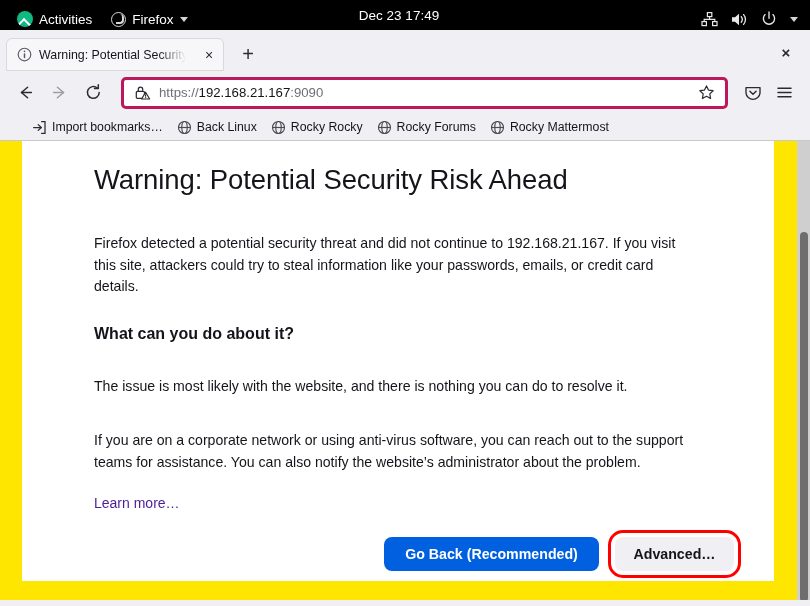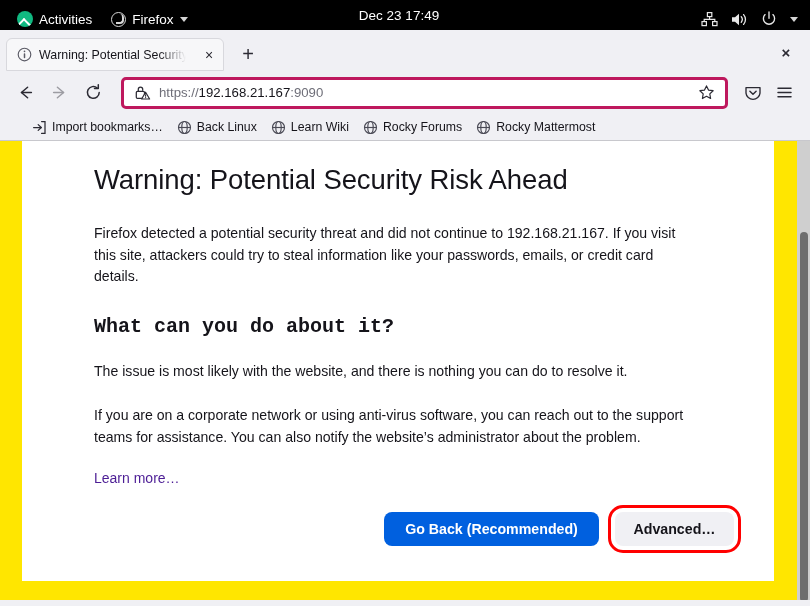--- a/index.html
+++ b/index.html
@@ -174,26 +174,25 @@
     position: absolute;
     left: 72px; right: 40px; top: 22px;
   }
   .err-title {
     font-size: 27.5px; font-weight: 400; color: #15141a;
     letter-spacing: -0.1px; line-height: 1.2;
     padding-bottom: 4px;
   }
   .err-p {
     font-size: 14.1px; color: #15141a; line-height: 1.53;
-    margin-top: 23px; max-width: 594px;
+    margin-top: 33px; max-width: 594px;
   }
   .err-h2 {
-    font-size: 20px; font-weight: bold; color: #15141a;
+    font-size: 16px; font-weight: bold; color: #15141a;
     margin-top: 27px;
-    font-family: Liberation Mono, monospace;
   }
   .learn-more {
     display: inline-block; margin-top: 22px;
     font-size: 14px; color: #4c1d95; text-decoration: none;
   }
   .btn-row {
     display: flex; justify-content: flex-end;
     align-items: center; gap: 16px;
     margin-top: 25px; padding-right: 0px;
   }
@@ -361,21 +360,21 @@
       <span>Back Linux</span>
     </div>
     <div class="bm">
       <span style="display:flex;">
         <svg width="15" height="15" viewBox="0 0 15 15">
           <circle cx="7.5" cy="7.5" r="6" fill="none" stroke="#4a4a55" stroke-width="1.15"></circle>
           <ellipse cx="7.5" cy="7.5" rx="2.7" ry="6" fill="none" stroke="#4a4a55" stroke-width="1.15"></ellipse>
           <path d="M1.6 7.5 H13.4" stroke="#4a4a55" stroke-width="1.15"></path>
         </svg>
       </span>
-      <span>Learn Wiki</span>
+      <span>Rocky Rocky</span>
     </div>
     <div class="bm">
       <span style="display:flex;">
         <svg width="15" height="15" viewBox="0 0 15 15">
           <circle cx="7.5" cy="7.5" r="6" fill="none" stroke="#4a4a55" stroke-width="1.15"></circle>
           <ellipse cx="7.5" cy="7.5" rx="2.7" ry="6" fill="none" stroke="#4a4a55" stroke-width="1.15"></ellipse>
           <path d="M1.6 7.5 H13.4" stroke="#4a4a55" stroke-width="1.15"></path>
         </svg>
       </span>
       <span>Rocky Forums</span>

